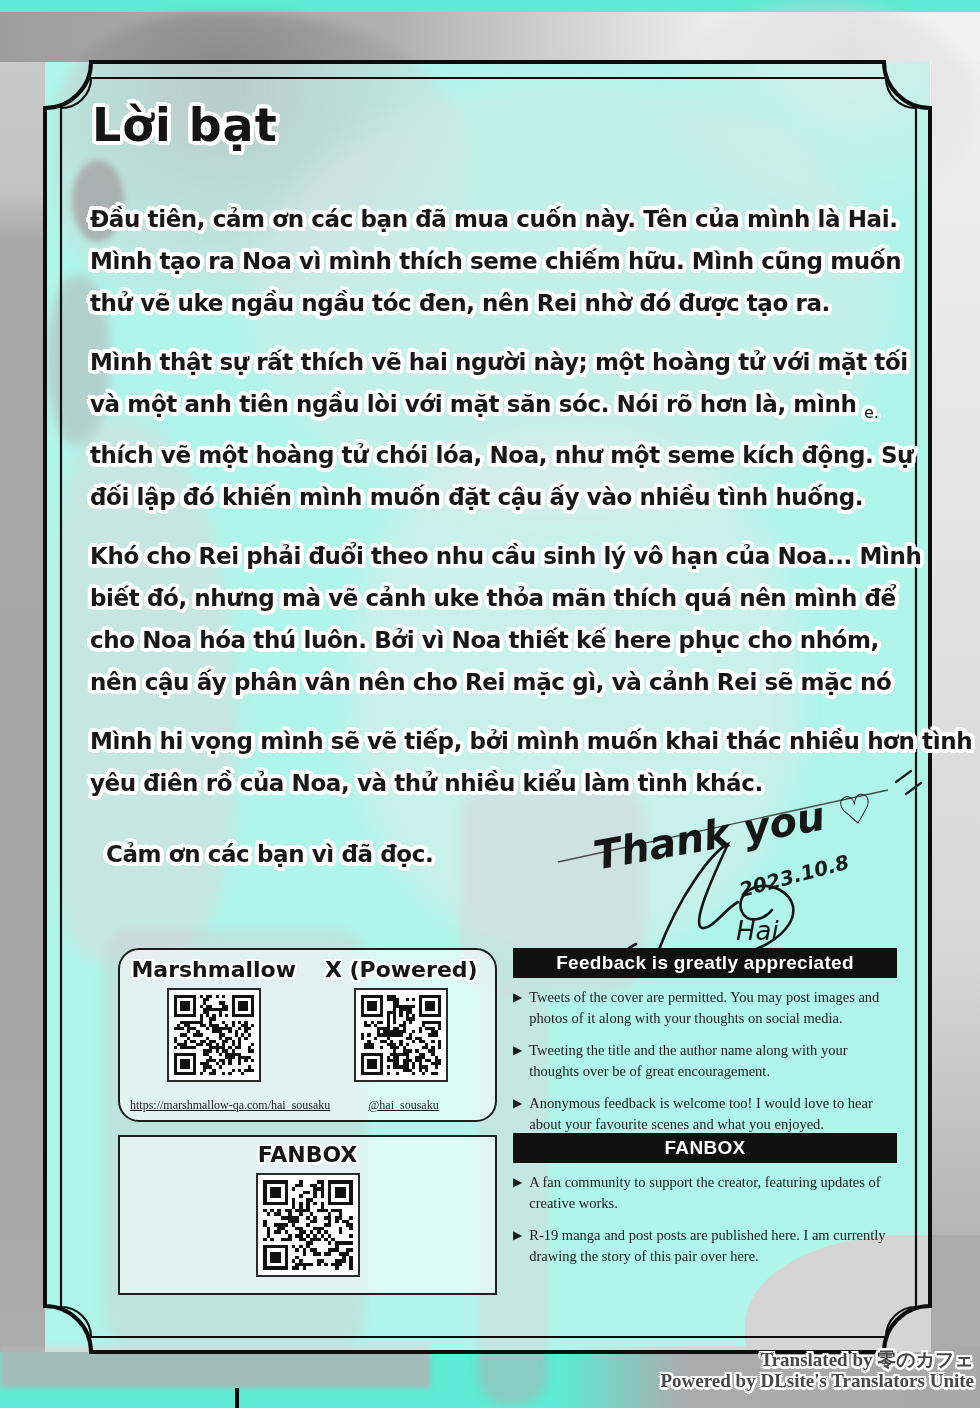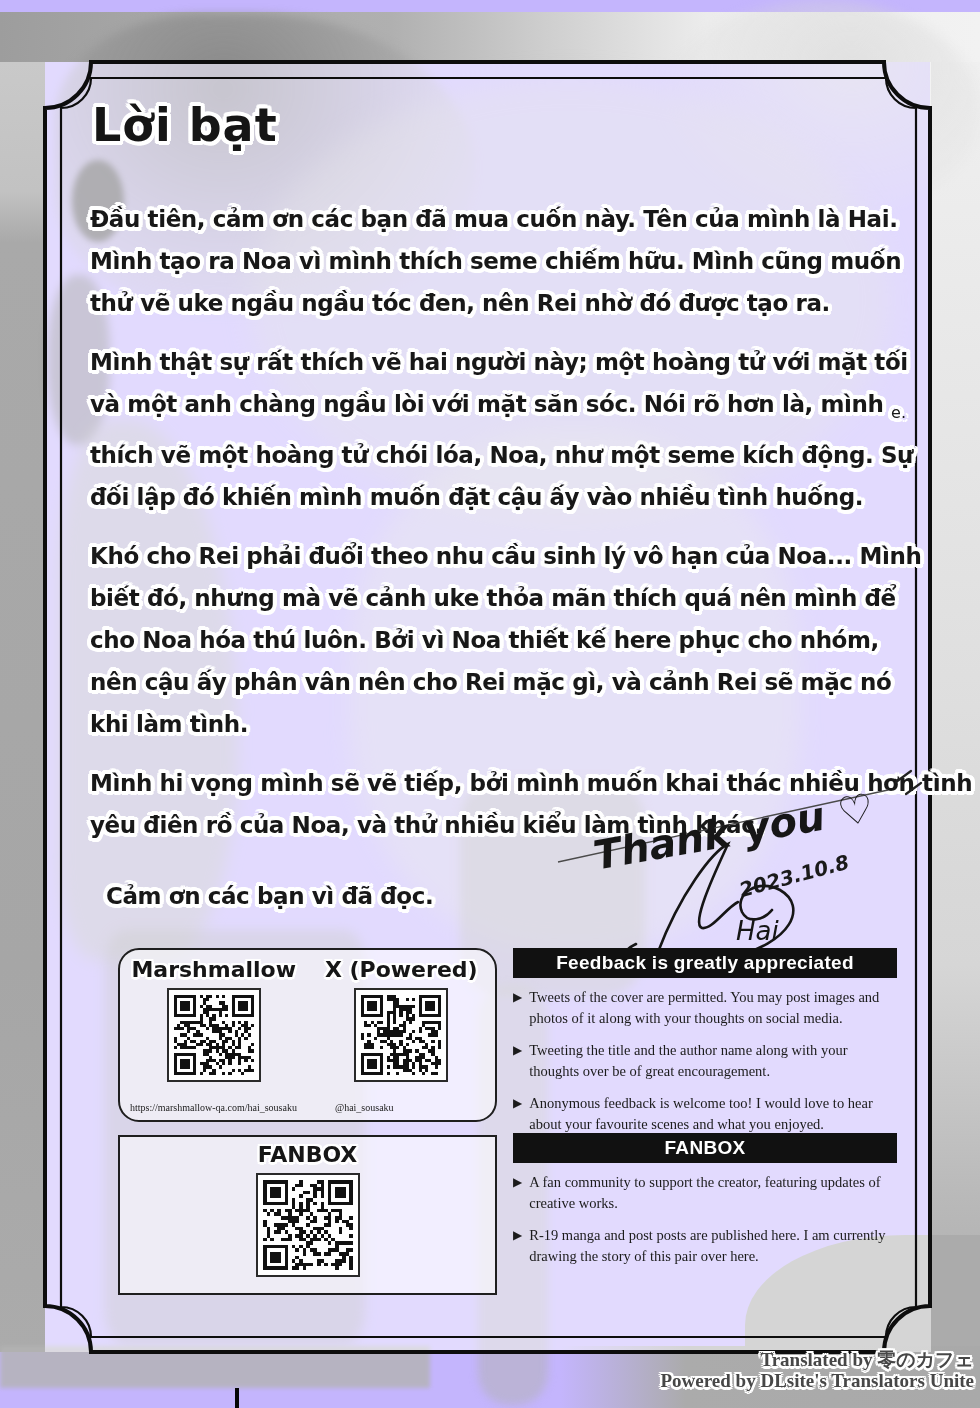--- a/index.html
+++ b/index.html
@@ -1,17 +1,17 @@
 <!DOCTYPE html>
 <html><head>
 <meta charset="utf-8">
 <style>
   html,body{margin:0;padding:0;background:#ffffff;}
   .page{position:relative;width:980px;height:1408px;overflow:hidden;
-        background:#c4b5fd;font-family:"DejaVu Sans",sans-serif;}
+        background:#5eead4;font-family:"DejaVu Sans",sans-serif;}
 
   
   .art{position:absolute;pointer-events:none;}
   .top-band{left:0;top:12px;width:980px;height:50px;
     background:linear-gradient(to right,#9d9d9d 0%,#a8a8a8 18%,#b0b0b0 40%,#cdcdcd 55%,#ececec 72%,#f2f2f2 100%);}
   .left-strip{left:0;top:62px;width:45px;height:1290px;
     background:linear-gradient(to bottom,#c9c9c9 0%,#c2c2c2 10%,#a9a9a9 14%,#a6a6a6 70%,#ababab 100%);}
   .right-strip{left:930px;top:62px;width:50px;height:1290px;
     background:linear-gradient(to bottom,#f0f0f0 0%,#e2e2e2 40%,#d6d6d6 70%,#b9b9b9 88%,#ababab 100%);}
   .hair-tl{left:55px;top:14px;width:420px;height:300px;border-radius:40% 60% 55% 45%;
@@ -57,21 +57,21 @@
   
   .qrbox{position:absolute;border:2px solid #1e1e1e;background:rgba(255,255,255,.55);}
   .box1{left:118px;top:948px;width:375px;height:170px;display:flex;border-radius:21px;}
   .box2{left:118px;top:1135px;width:375px;height:156px;}
   .qcol{flex:1;display:flex;flex-direction:column;align-items:center;padding-top:7px;}
   .qtitle{font-size:22px;font-weight:700;color:#161616;line-height:26px;}
   .qcard{margin-top:5px;background:#fff;border:2px solid #2a2a2a;padding:5px;line-height:0;}
   .qr{width:80px;height:80px;display:block;}
   .qr-lg{width:90px;height:90px;display:block;}
   .urlrow{position:absolute;left:0;bottom:7px;width:100%;display:flex;
-    font-family:"Liberation Serif",serif;color:#1c1c1c;font-size:10px;}
+    font-family:"Liberation Serif",serif;color:#1c1c1c;font-size:12px;text-decoration:underline;}
   .url{margin-left:10px;}
   .handle{margin-left:38px;}
   .box2 .qcol{padding-top:5px;}
 
   
   .info{position:absolute;left:513px;width:384px;}
   .sec1{top:948px;}
   .sec2{top:1133px;}
   .bar{height:30px;background:#111111;color:#ffffff;display:flex;align-items:center;justify-content:center;
     font-family:"Liberation Sans",sans-serif;font-weight:700;font-size:19px;letter-spacing:.3px;}
@@ -117,30 +117,29 @@
   <div class="title halo">Lời bạt</div>
 
   <div class="bodytext">
     <div class="para">
       <div class="bline halo">Đầu tiên, cảm ơn các bạn đã mua cuốn này. Tên của mình là Hai.</div>
       <div class="bline halo">Mình tạo ra Noa vì mình thích seme chiếm hữu. Mình cũng muốn</div>
       <div class="bline halo">thử vẽ uke ngầu ngầu tóc đen, nên Rei nhờ đó được tạo ra.</div>
     </div>
     <div class="para">
       <div class="bline halo">Mình thật sự rất thích vẽ hai người này; một hoàng tử với mặt tối</div>
-      <div class="bline halo"><span>và một anh chàng ngầu lòi với mặt săn sóc. Nói rõ hơn là, mình</span> <span class="stray">e.</span></div>
+      <div class="bline halo"><span>và một anh tiên ngầu lòi với mặt săn sóc. Nói rõ hơn là, mình</span> <span class="stray">e.</span></div>
       <div class="bline halo">thích vẽ một hoàng tử chói lóa, Noa, như một seme kích động. Sự</div>
       <div class="bline halo">đối lập đó khiến mình muốn đặt cậu ấy vào nhiều tình huống.</div>
     </div>
     <div class="para">
       <div class="bline halo">Khó cho Rei phải đuổi theo nhu cầu sinh lý vô hạn của Noa... Mình</div>
       <div class="bline halo">biết đó, nhưng mà vẽ cảnh uke thỏa mãn thích quá nên mình để</div>
       <div class="bline halo">cho Noa hóa thú luôn. Bởi vì Noa thiết kế here phục cho nhóm,</div>
       <div class="bline halo">nên cậu ấy phân vân nên cho Rei mặc gì, và cảnh Rei sẽ mặc nó</div>
-      <div class="bline halo">khi làm tình.</div>
     </div>
     <div class="para">
       <div class="bline halo">Mình hi vọng mình sẽ vẽ tiếp, bởi mình muốn khai thác nhiều hơn tình</div>
       <div class="bline halo">yêu điên rồ của Noa, và thử nhiều kiểu làm tình khác.</div>
     </div>
     <div class="para" style="margin-top:29px;margin-left:16px;">
       <div class="bline halo">Cảm ơn các bạn vì đã đọc.</div>
     </div>
   </div>
 

